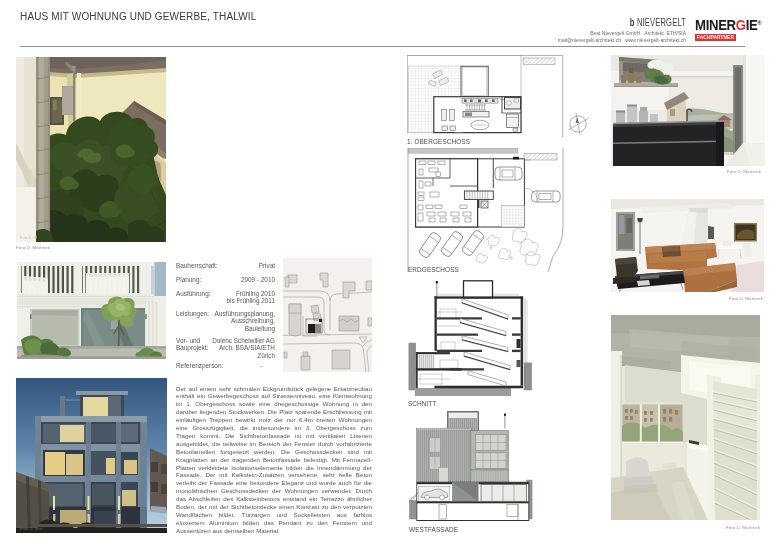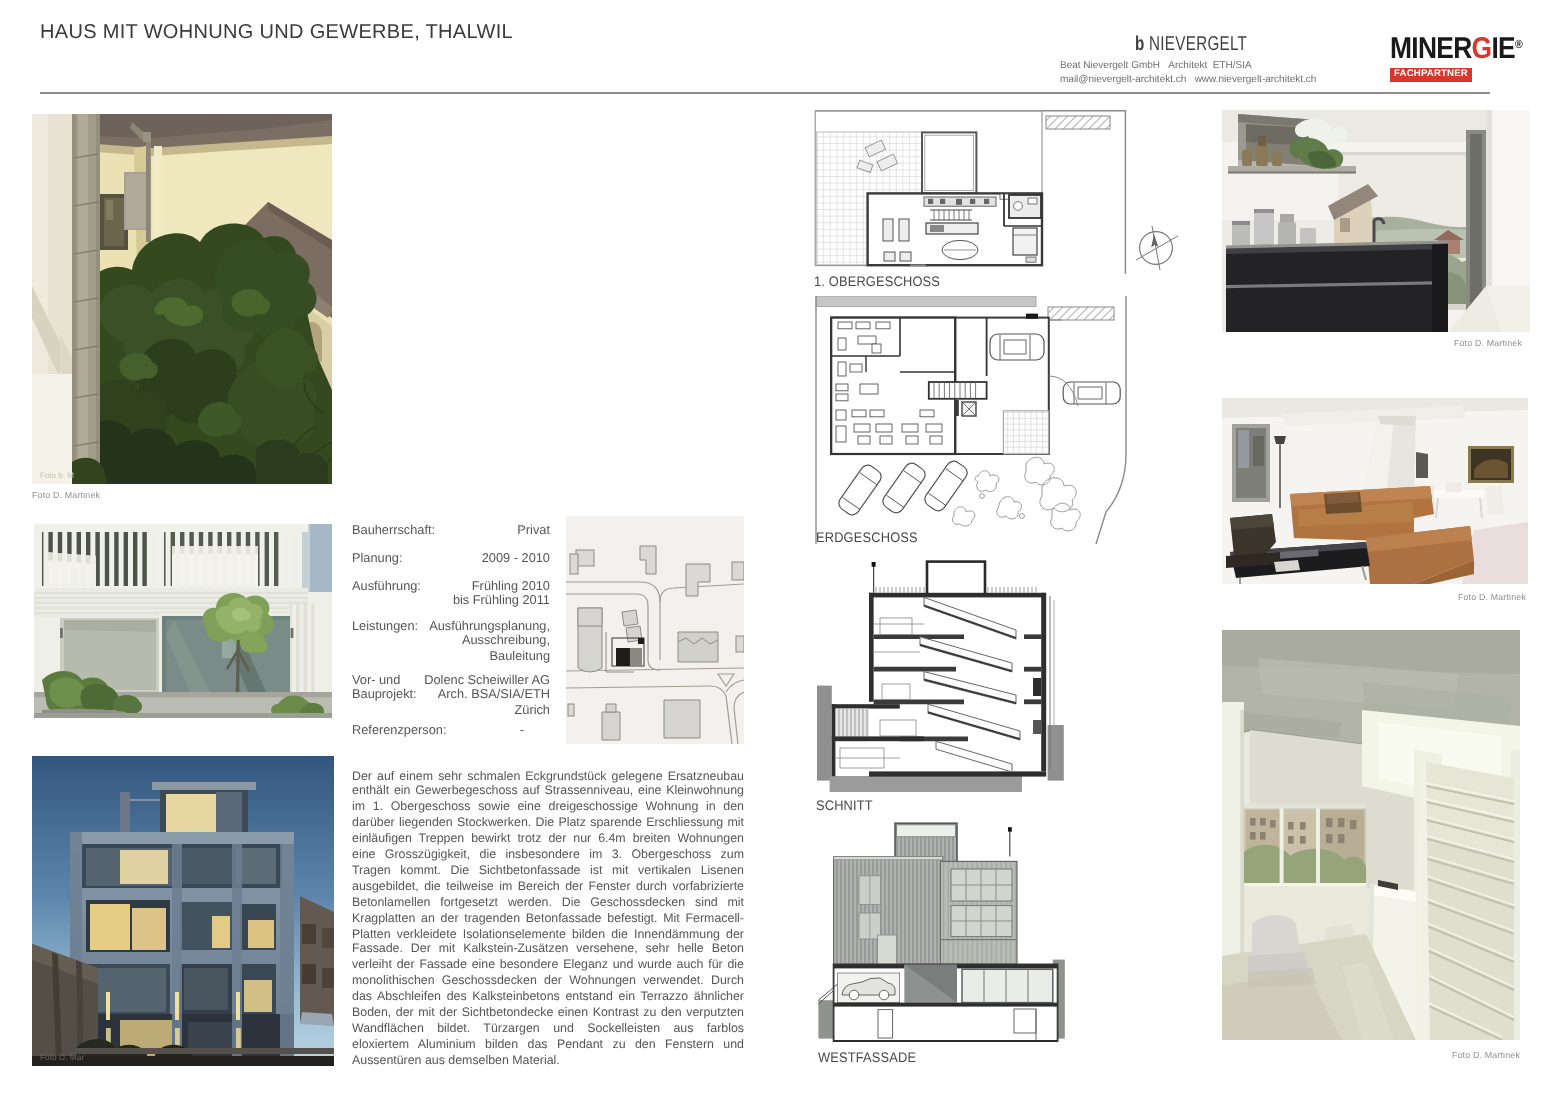--- a/index.html
+++ b/index.html
@@ -7,21 +7,21 @@
   .abs{position:absolute;}
   .cap{position:absolute;font-size:4.4px;color:#8f8f8f;letter-spacing:0.1px;}
 </style>
 </head>
 <body>
 
 <div class="abs" style="left:20px;top:11px;font-size:10px;color:#3a3a3a;letter-spacing:0.16px;">HAUS MIT WOHNUNG UND GEWERBE, THALWIL</div>
 
 <div class="abs" style="left:20px;top:46px;width:725px;height:1px;background:#8d8d8d;"></div>
 
-<div class="abs" style="left:530px;top:17px;width:156px;text-align:left;">
+<div class="abs" style="left:530px;top:17px;width:156px;text-align:right;">
   <div style="font-size:10px;color:#3f3f3f;letter-spacing:0.2px;transform:scaleX(0.76);transform-origin:right;"><span style="font-weight:bold;">b</span> NIEVERGELT</div>
   <div style="font-size:5px;color:#6e6e6e;margin-top:1.8px;">Beat Nievergelt GmbH &nbsp;&nbsp;Architekt &nbsp;ETH/SIA</div>
   <div style="font-size:5px;color:#6e6e6e;margin-top:1px;">mail@nievergelt-architekt.ch &nbsp;&nbsp;www.nievergelt-architekt.ch</div>
 </div>
 
 <div class="abs" style="left:695px;top:15.5px;width:70px;">
   <div style="font-size:15px;font-weight:bold;color:#1a1a1a;letter-spacing:-0.4px;transform:scaleX(0.88);transform-origin:left;">MINER<span style="color:#d8362e;">G</span>IE<span style="font-size:6px;vertical-align:5px;">®</span></div>
   <div style="margin-top:1.6px;background:#d8362e;color:#fff;font-size:4.8px;font-weight:bold;width:41px;text-align:center;padding:1px 0;letter-spacing:0.1px;">FACHPARTNER</div>
 </div>
 

